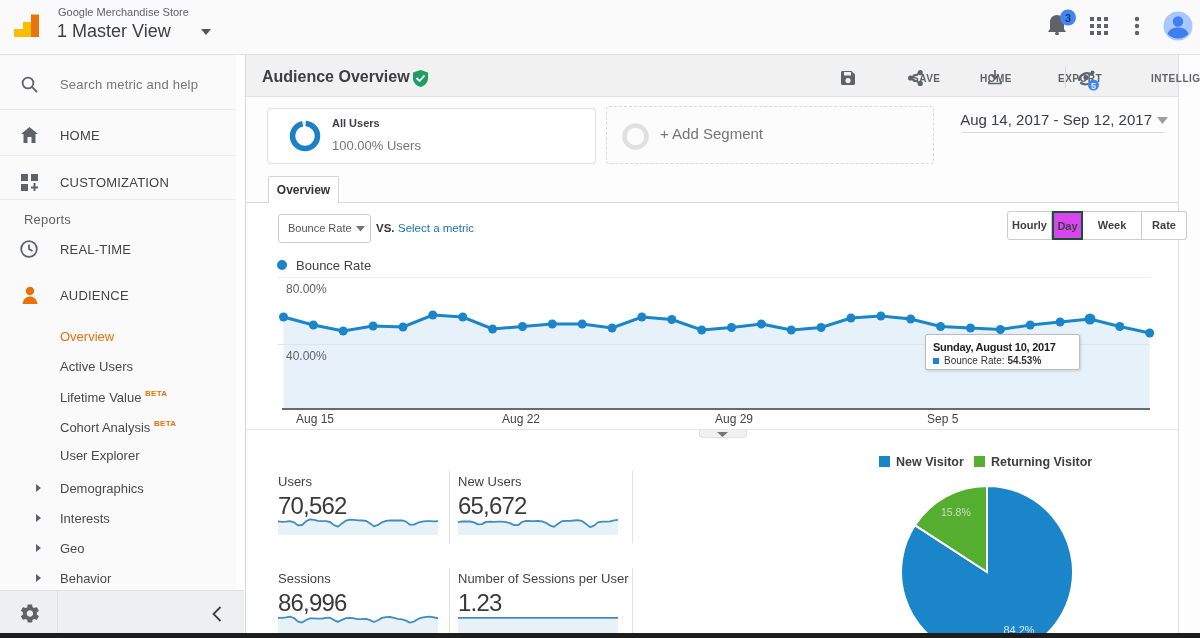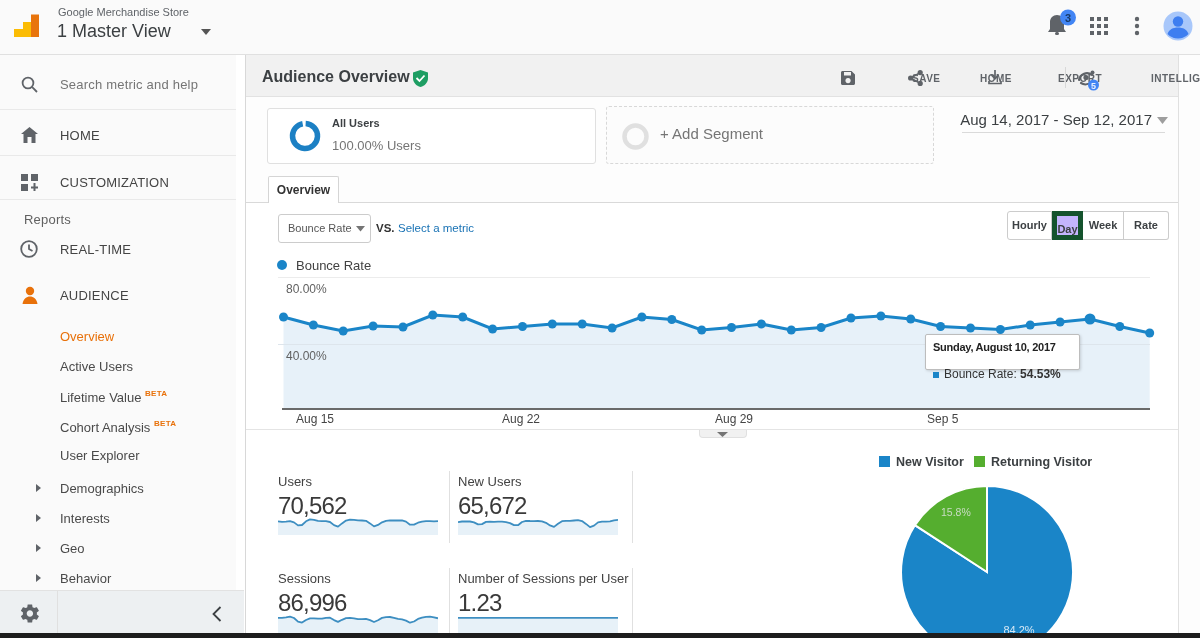--- a/index.html
+++ b/index.html
@@ -40,30 +40,30 @@
 #tab { left:268px; top:176px; width:71px; height:27px; background:#fff; border:1px solid #d5d5d5; border-bottom:none; border-radius:2px 2px 0 0; font-size:12px; font-weight:bold; color:#333; text-align:center; line-height:27px; }
 #panel { left:246px; top:203px; width:932px; height:430px; background:#fff; }
 
 #bselect { left:278px; top:214px; width:93px; height:29px; background:#fff; border:1px solid #ccc; border-radius:3px; font-size:11px; color:#555; line-height:27px; padding-left:9px; }
 #vs { left:376px; top:222px; font-size:11.5px; font-weight:bold; color:#333; }
 #selmetric { left:398px; top:222px; font-size:11.5px; color:#1a73b5; }
 #hdwm { left:1007px; top:211px; height:29px; display:flex; }
 .hdwm-btn { border:1px solid #ccc; border-left:none; background:#fff; font-size:11px; font-weight:bold; color:#3c4043; line-height:27px; text-align:center; }
 .hdwm-btn.first { border-left:1px solid #ccc; border-radius:3px 0 0 3px; }
 .hdwm-btn.last { border-radius:0 3px 3px 0; }
-.hdwm-btn.sel { background:#c4b5fd; border:5px solid #14532d; }
+.hdwm-btn.sel { background:#d946ef; border:2px solid #14532d; }
 
 #leg-dot { left:277px; top:260px; width:10px; height:10px; border-radius:50%; background:#1a85c8; }
 #leg-text { left:296px; top:258px; font-size:13px; color:#424242; }
 .ylab { position:absolute; font-size:12px; color:#616161; }
 .xlab { position:absolute; font-size:12px; color:#444; top:412px; }
 
 #tooltip { left:925px; top:334px; width:155px; height:36px; background:#fff; border:1px solid #bdbdbd; border-radius:2px; box-shadow:1px 1px 3px rgba(0,0,0,0.15); }
 #tt1 { left:7px; top:6px; font-size:11px; letter-spacing:-0.25px; font-weight:bold; color:#222; position:absolute; white-space:nowrap; }
-#tt2 { left:7px; top:32px; font-size:12px; color:#333; position:absolute; white-space:nowrap; }
+#tt2 { left:7px; top:20px; font-size:10px; color:#333; position:absolute; white-space:nowrap; }
 
 #chart-bline { left:246px; top:429px; width:932px; height:1px; background:#e4e4e4; }
 #pulltab { left:699px; top:430px; width:48px; height:8px; background:#f1f1f1; border:1px solid #e0e0e0; border-top:none; border-radius:0 0 4px 4px; }
 
 .stat-label { position:absolute; font-size:13px; color:#424242; }
 .stat-num { position:absolute; font-size:24px; letter-spacing:-0.8px; color:#3a3a3a; }
 .vdiv { position:absolute; width:1px; background:#e0e0e0; }
 
 .pleg-sq { position:absolute; width:11px; height:11px; }
 .pleg-t { position:absolute; font-size:12.5px; font-weight:bold; color:#3c4043; }
@@ -241,21 +241,21 @@
 
 <div id="bselect" class="abs">Bounce Rate</div>
 <svg class="abs" style="left:356px;top:226px" width="9" height="6">
     <path d="M0,0 L9,0 L4.5,5.5 Z" fill="#757575"></path>
   </svg>
 <div id="vs" class="abs">VS.</div>
 <div id="selmetric" class="abs">Select a metric</div>
 <div id="hdwm" class="abs">
   <div class="hdwm-btn first" style="width:45px;">Hourly</div>
   <div class="hdwm-btn sel" style="width:31px;">Day</div>
-  <div class="hdwm-btn" style="width:41px;">Week</div>
+  <div class="hdwm-btn" style="width:59px;">Week</div>
   <div class="hdwm-btn last" style="width:45px;">Rate</div>
 </div>
 
 <div id="leg-dot" class="abs"></div>
 <div id="leg-text" class="abs">Bounce Rate</div>
 
 <svg class="abs" style="left:246px;top:250px" width="932" height="195" viewBox="246 250 932 195">
   <line x1="278" y1="277.5" x2="1150" y2="277.5" stroke="#ececec" stroke-width="1"></line>
   <path d="M283.5,408.5 L283.5,317 L313.4,325 L343.2,331 L373.1,326 L403.0,327 L432.8,315 L462.7,317 L492.6,329 L522.5,326.5 L552.3,324 L582.2,324 L612.1,328 L641.9,317 L671.8,319.5 L701.7,330 L731.5,327.5 L761.4,324 L791.3,330 L821.1,327.5 L851.0,318 L880.9,316 L910.7,319 L940.6,326.5 L970.5,328 L1000.4,329.5 L1030.2,325 L1060.1,322 L1090.0,319 L1119.8,326.5 L1149.7,333 L1149.7,408.5 Z" fill="#e7f1f9"></path>
   <line x1="278" y1="344.5" x2="1150" y2="344.5" stroke="#dde5ec" stroke-width="1"></line>

